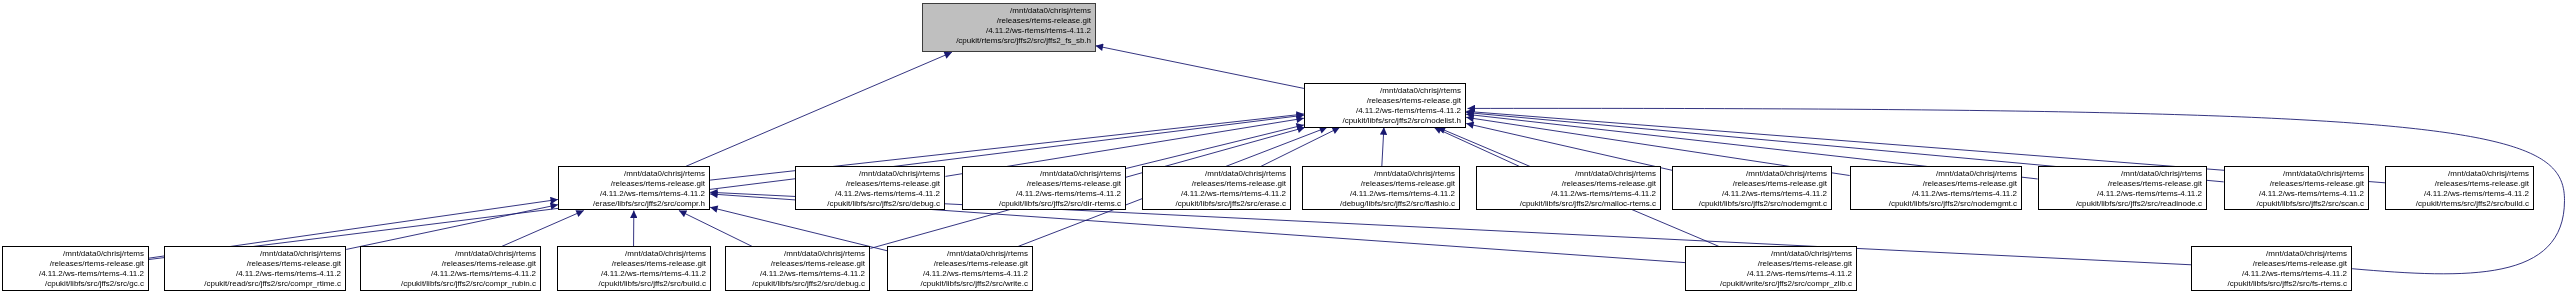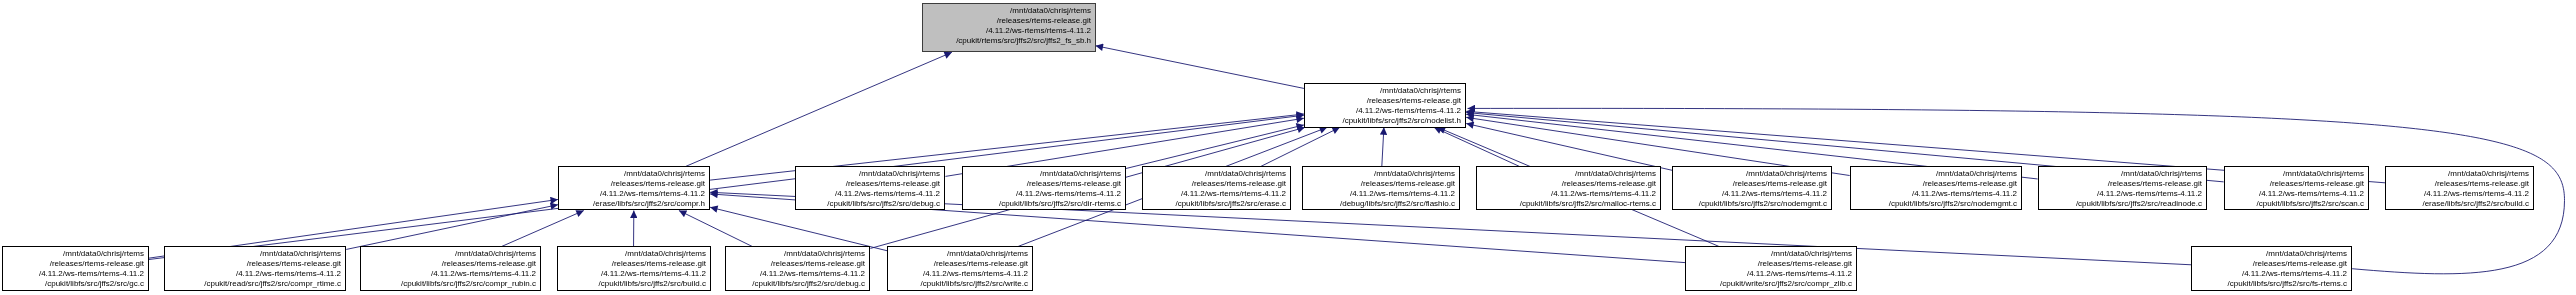--- a/index.html
+++ b/index.html
@@ -154,21 +154,21 @@
       <div class="node" style="left: 2224px; top: 166px; width: 145px; height: 44px;">
         <span class="pline">/mnt/data0/chrisj/rtems</span>
         <span class="pline">/releases/rtems-release.git</span>
         <span class="pline">/4.11.2/ws-rtems/rtems-4.11.2</span>
         <span class="pline">/cpukit/libfs/src/jffs2/src/scan.c</span>
       </div>
       <div class="node" style="left: 2385px; top: 166px; width: 149px; height: 44px;">
         <span class="pline">/mnt/data0/chrisj/rtems</span>
         <span class="pline">/releases/rtems-release.git</span>
         <span class="pline">/4.11.2/ws-rtems/rtems-4.11.2</span>
-        <span class="pline">/erase/libfs/src/jffs2/src/build.c</span>
+        <span class="pline">/cpukit/rtems/src/jffs2/src/build.c</span>
       </div>
       <div class="node" style="left: 2px; top: 246px; width: 147px; height: 45px;">
         <span class="pline">/mnt/data0/chrisj/rtems</span>
         <span class="pline">/releases/rtems-release.git</span>
         <span class="pline">/4.11.2/ws-rtems/rtems-4.11.2</span>
         <span class="pline">/cpukit/libfs/src/jffs2/src/gc.c</span>
       </div>
       <div class="node" style="left: 164px; top: 246px; width: 182px; height: 45px;">
         <span class="pline">/mnt/data0/chrisj/rtems</span>
         <span class="pline">/releases/rtems-release.git</span>

